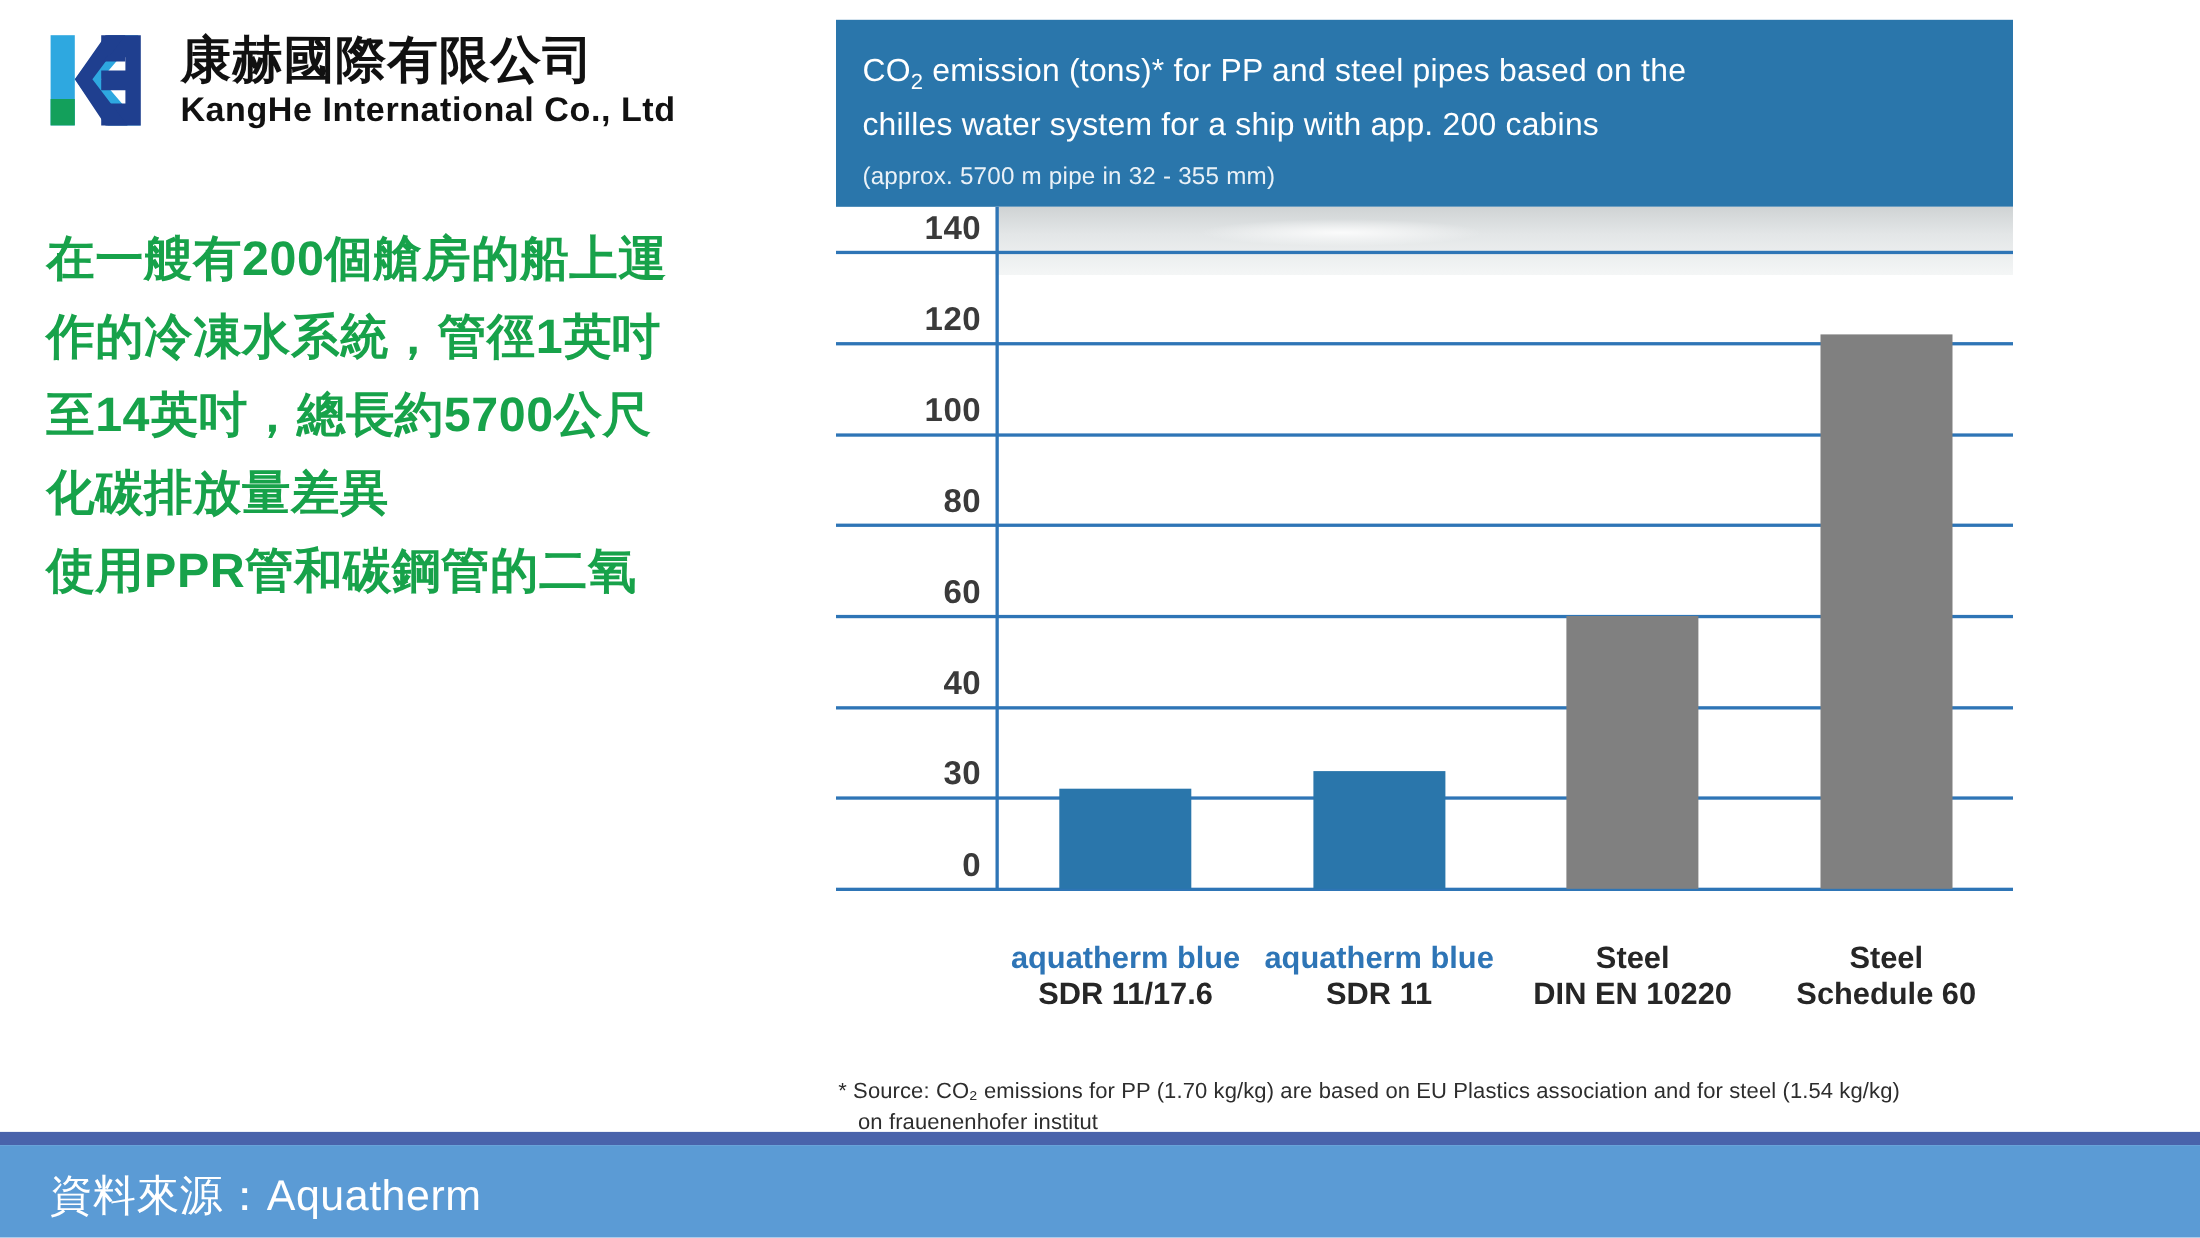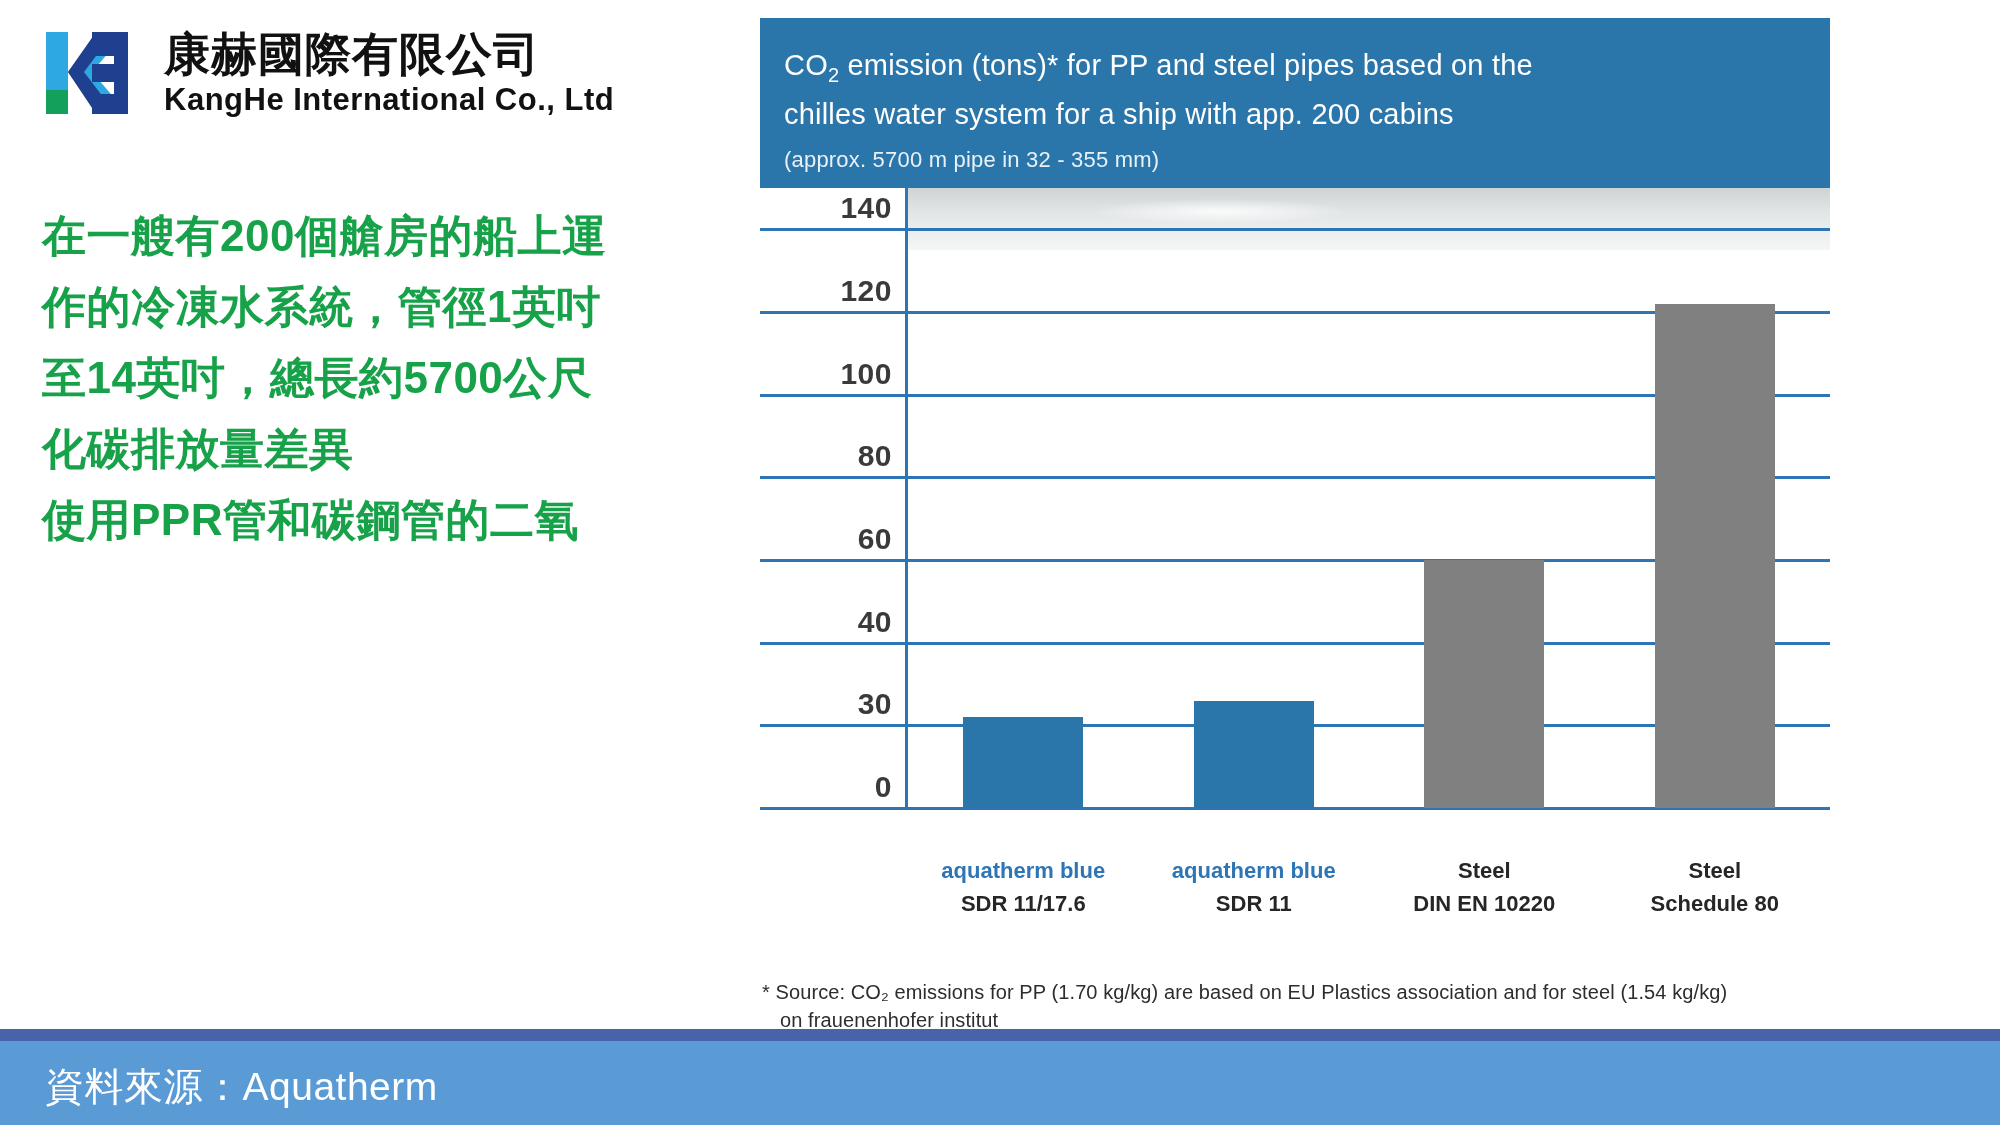--- a/index.html
+++ b/index.html
@@ -169,21 +169,21 @@
   #xlabels {
     position: absolute;
     left: 148px;
     top: 836px;
     width: 922px;
     display: flex;
   }
   .xcol {
     flex: 1 1 0;
     text-align: center;
-    font-size: 22px;
+    font-size: 28px;
     font-weight: 700;
     line-height: 33px;
   }
   .xcol .l2 { color: #262626; }
 
   #footnote {
     position: absolute;
     left: 0;
     top: 960px;
     width: 1070px;
@@ -299,21 +299,21 @@
       <div class="xcol">
         <div class="l1" style="color: rgb(46, 117, 182);">aquatherm blue</div>
         <div class="l2">SDR 11</div>
       </div>
       <div class="xcol">
         <div class="l1" style="color: rgb(38, 38, 38);">Steel</div>
         <div class="l2">DIN EN 10220</div>
       </div>
       <div class="xcol">
         <div class="l1" style="color: rgb(38, 38, 38);">Steel</div>
-        <div class="l2">Schedule 80</div>
+        <div class="l2">Schedule 60</div>
       </div>
     </div>
 
   <div id="footnote">
     <span class="fn1">* Source: CO₂ emissions for PP (1.70 kg/kg) are based on EU Plastics association and for steel (1.54 kg/kg)</span>
     <span class="fn2">on frauenenhofer institut</span>
   </div>
 </div>
 
 <div id="footer-rule"></div>

